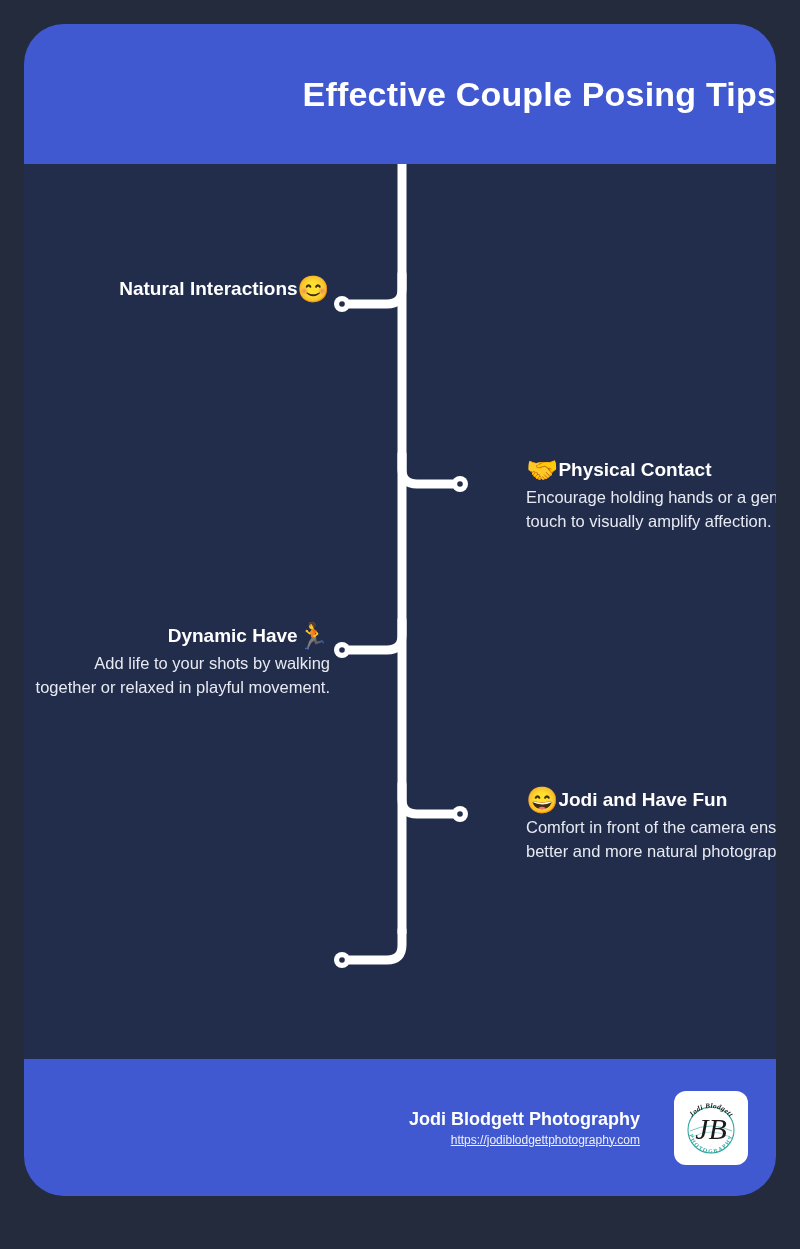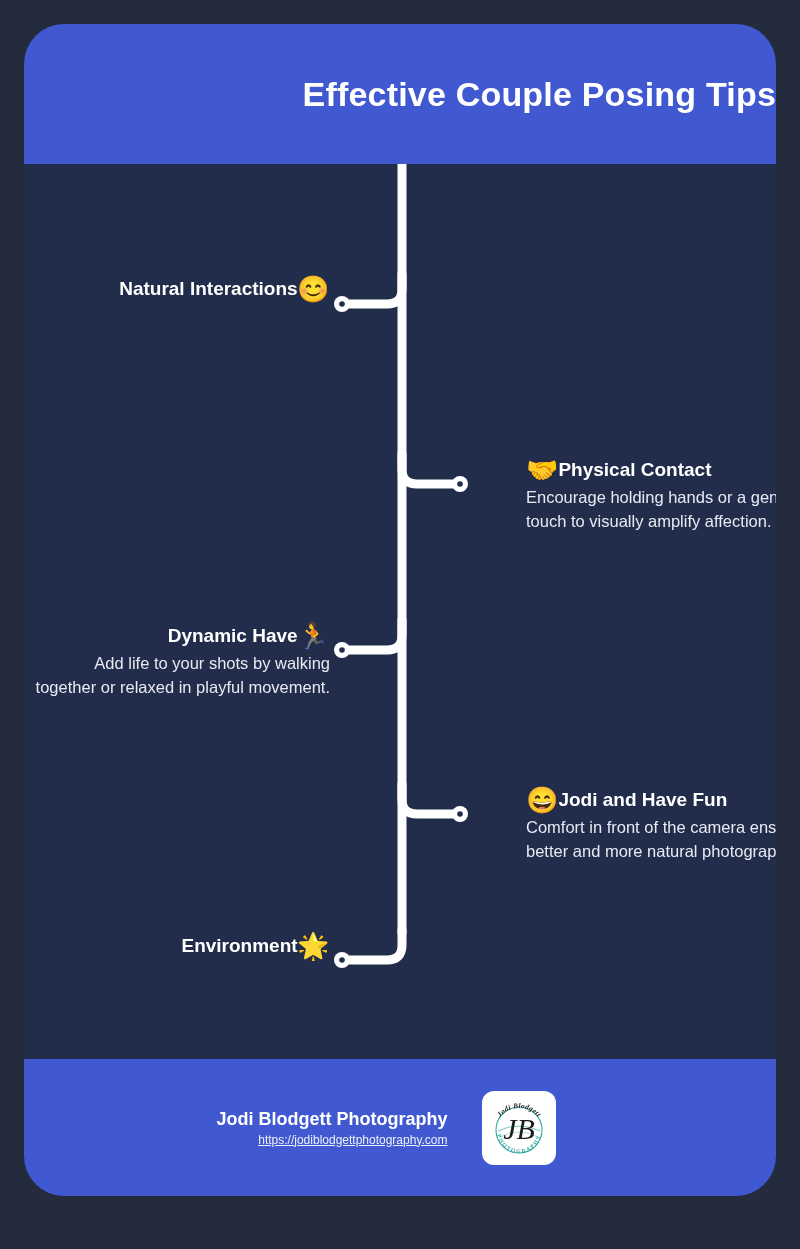--- a/index.html
+++ b/index.html
@@ -104,21 +104,21 @@
   
   .footer {
     position: absolute;
     left: 0;
     top: 1035px;
     width: 752px;
     height: 137px;
     background: #4159d0;
     display: flex;
     align-items: center;
-    justify-content: center;
+    justify-content: flex-end;
     padding-right: 28px;
     box-sizing: border-box;
     gap: 34px;
   }
   .footer-text { text-align: right; }
   .footer-brand {
     color: #ffffff;
     font-size: 18px;
     font-weight: bold;
     margin-bottom: 3px;
@@ -199,24 +199,20 @@
 
     <div class="item right" style="top:623px">
       <div class="item-head">
         <span class="item-emoji">😄</span>
         <span class="item-title">Jodi and Have Fun</span>
       </div>
       <div class="item-desc">Comfort in front of the camera ensures better and more natural photographs.</div>
     </div>
 
     <div class="item left" style="top:769px">
-      <div class="item-head">
-        <span class="item-title">Environment</span>
-        <span class="item-emoji">🌟</span>
-      </div>
     </div>
 
   </div>
 
   <div class="footer">
     <div class="footer-text">
       <div class="footer-brand">Jodi Blodgett Photography</div>
       <div class="footer-url">https://jodiblodgettphotography.com</div>
     </div>
     <div class="footer-logo">

